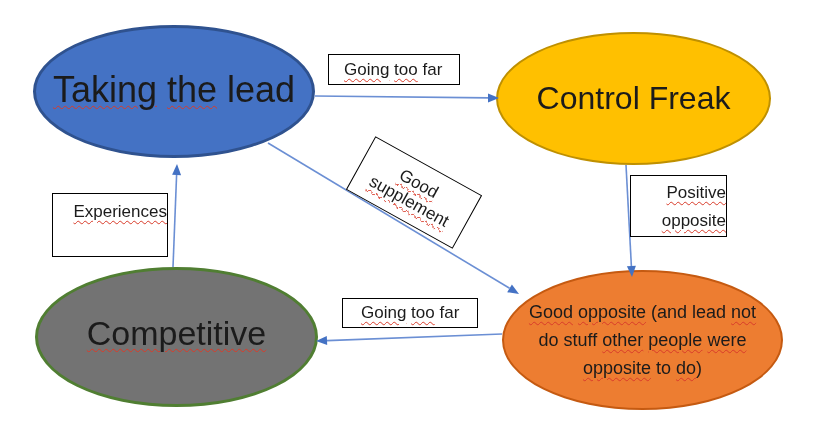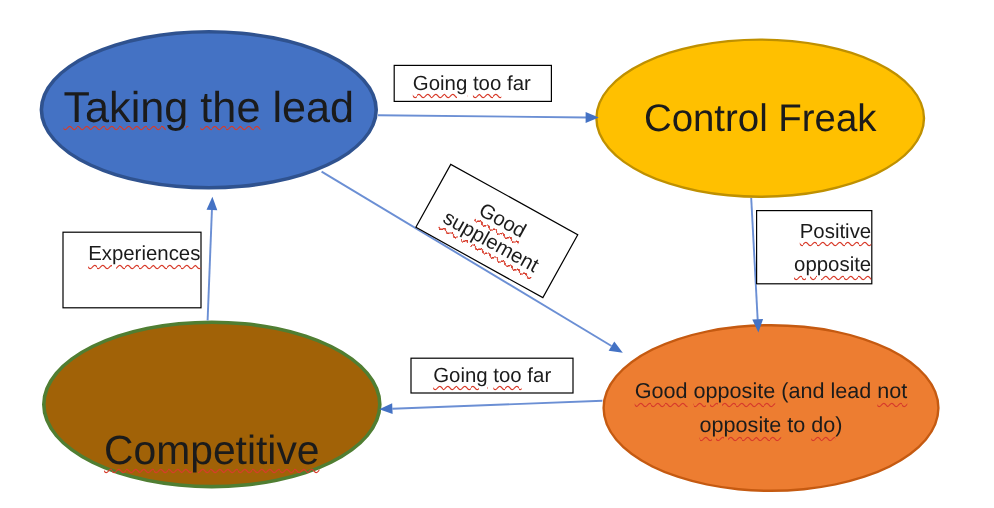--- a/index.html
+++ b/index.html
@@ -91,27 +91,28 @@
   </svg>
 
   <div class="ellipse node-taking" style="background-color: rgb(68, 114, 196); border-color: rgb(47, 82, 143);">
     <div class="node-label"><span class="sq">Taking</span><span> </span><span class="sq">the</span><span> lead</span></div>
   </div>
 
   <div class="ellipse node-control" style="background-color: rgb(255, 192, 0); border-color: rgb(191, 144, 0);">
     <div class="node-label"><span>Control Freak</span></div>
   </div>
 
-  <div class="ellipse node-competitive" style="background-color: #a16207; border-color: rgb(80, 126, 50); align-items: flex-end;">
+  <div class="ellipse node-competitive" style="background-color: #737373; border-color: rgb(80, 126, 50);">
     <div class="node-label"><span class="sq">Competitive</span></div>
   </div>
 
   <div class="ellipse node-keeps" style="background-color: rgb(237, 125, 49); border-color: rgb(197, 90, 17);">
     <div class="node-label">
       <div class="line"><span class="sq">Good</span><span> </span><span class="sq">opposite</span><span> (and lead </span><span class="sq">not</span></div>
+      <div class="line"><span>do stuff </span><span class="sq">other</span><span> </span><span class="sq">people</span><span> </span><span class="sq">were</span></div>
       <div class="line"><span class="sq">opposite</span><span> to </span><span class="sq">do</span><span>)</span></div>
     </div>
   </div>
 
   <div class="lbl lbl-gtf-top" style="border-color: rgb(0, 0, 0); background-color: rgb(255, 255, 255);">
     <span><span class="sq">Going</span><span> </span><span class="sq">too</span><span> far</span></span>
   </div>
 
   <div class="lbl lbl-good" style="border-color: rgb(0, 0, 0); background-color: rgb(255, 255, 255);">
     <div><span class="sq">Good</span></div>

